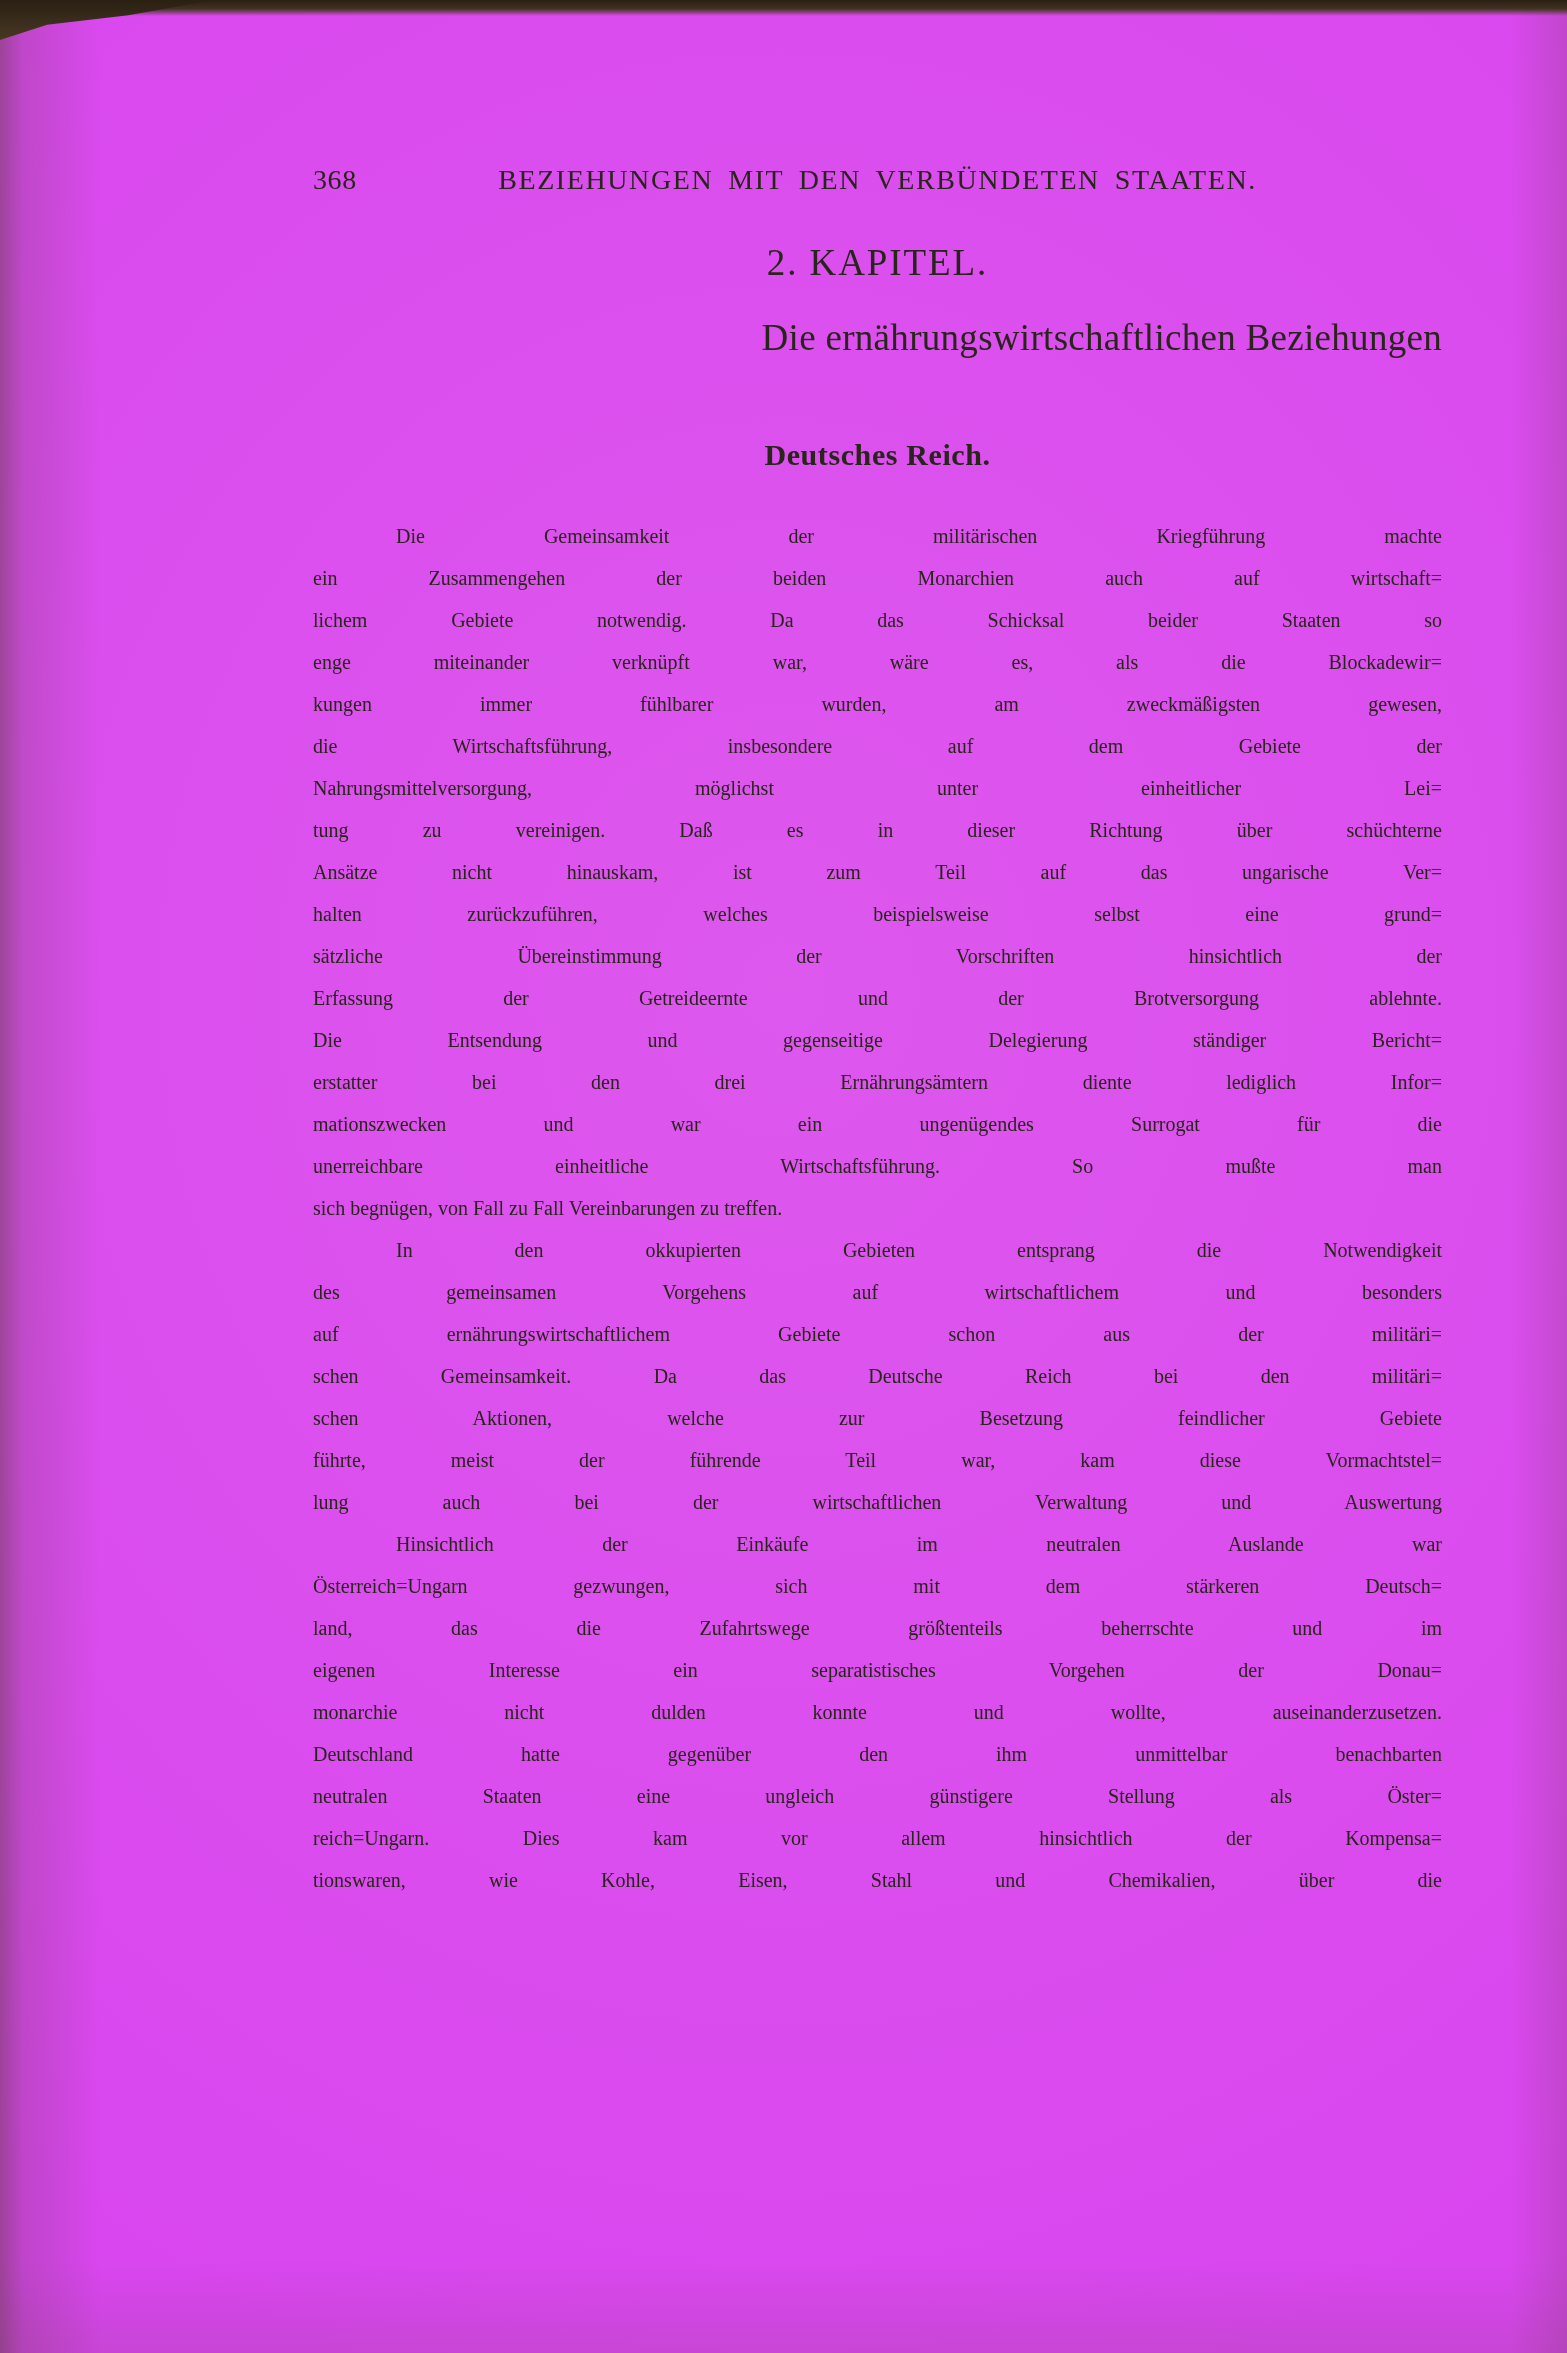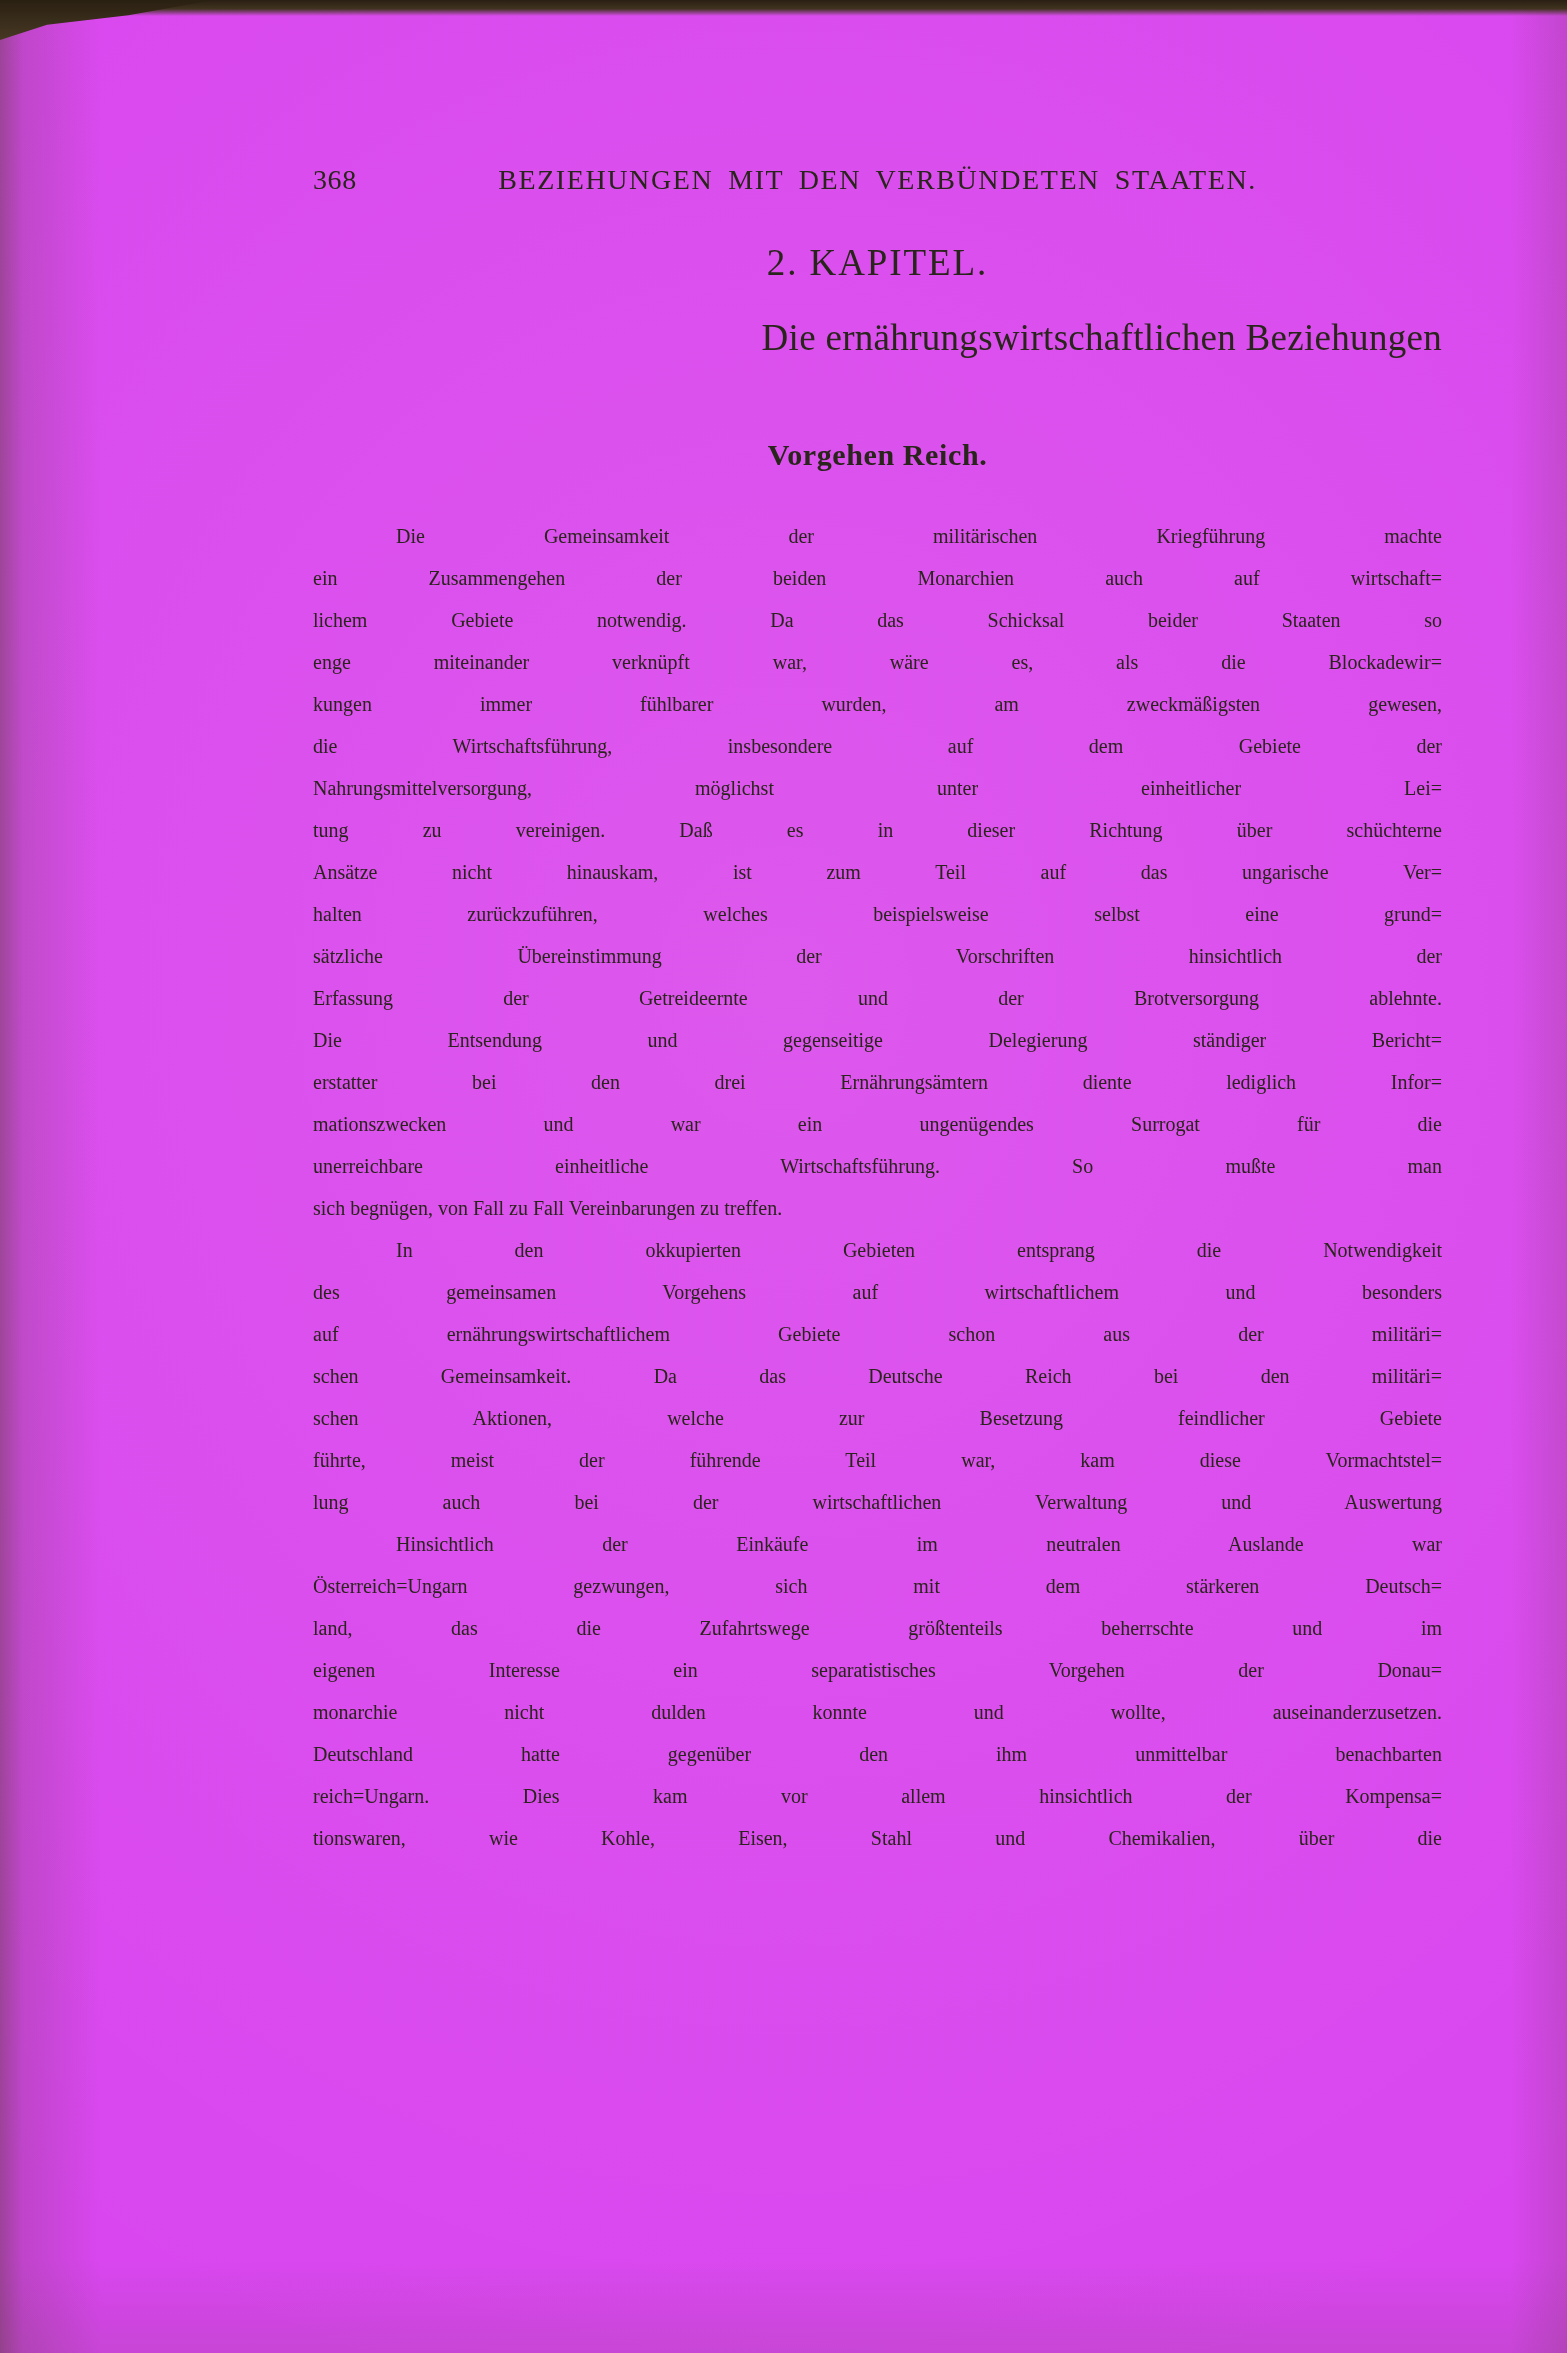--- a/index.html
+++ b/index.html
@@ -77,21 +77,21 @@
       <span class="page-number">368</span>
       <span class="header-title">BEZIEHUNGEN MIT DEN VERBÜNDETEN STAATEN.</span>
     </div>
 
     <h2 class="chapter">2. KAPITEL.</h2>
 
     <h1 class="title">
       <span>Die ernährungswirtschaftlichen Beziehungen</span><br>
     </h1>
 
-    <h3 class="section">Vorgehen Reich.</h3>
+    <h3 class="section">Deutsches Reich.</h3>
 
     <div class="body-text">
         <div class="para">
           <div class="line indent">Die Gemeinsamkeit der militärischen Kriegführung machte</div>
           <div class="line">ein Zusammengehen der beiden Monarchien auch auf wirtschaft=</div>
           <div class="line">lichem Gebiete notwendig. Da das Schicksal beider Staaten so</div>
           <div class="line">enge miteinander verknüpft war, wäre es, als die Blockadewir=</div>
           <div class="line">kungen immer fühlbarer wurden, am zweckmäßigsten gewesen,</div>
           <div class="line">die Wirtschaftsführung, insbesondere auf dem Gebiete der</div>
           <div class="line">Nahrungsmittelversorgung, möglichst unter einheitlicher Lei=</div>
@@ -115,20 +115,21 @@
           <div class="line">führte, meist der führende Teil war, kam diese Vormachtstel=</div>
           <div class="line">lung auch bei der wirtschaftlichen Verwaltung und Auswertung</div>
         </div>
         <div class="para">
           <div class="line indent">Hinsichtlich der Einkäufe im neutralen Auslande war</div>
           <div class="line">Österreich=Ungarn gezwungen, sich mit dem stärkeren Deutsch=</div>
           <div class="line">land, das die Zufahrtswege größtenteils beherrschte und im</div>
           <div class="line">eigenen Interesse ein separatistisches Vorgehen der Donau=</div>
           <div class="line">monarchie nicht dulden konnte und wollte, auseinanderzusetzen.</div>
           <div class="line">Deutschland hatte gegenüber den ihm unmittelbar benachbarten</div>
+          <div class="line">neutralen Staaten eine ungleich günstigere Stellung als Öster=</div>
           <div class="line">reich=Ungarn. Dies kam vor allem hinsichtlich der Kompensa=</div>
           <div class="line">tionswaren, wie Kohle, Eisen, Stahl und Chemikalien, über die</div>
         </div>
       </div>
 
   </div>
 </div>
 
 
 </body></html>

